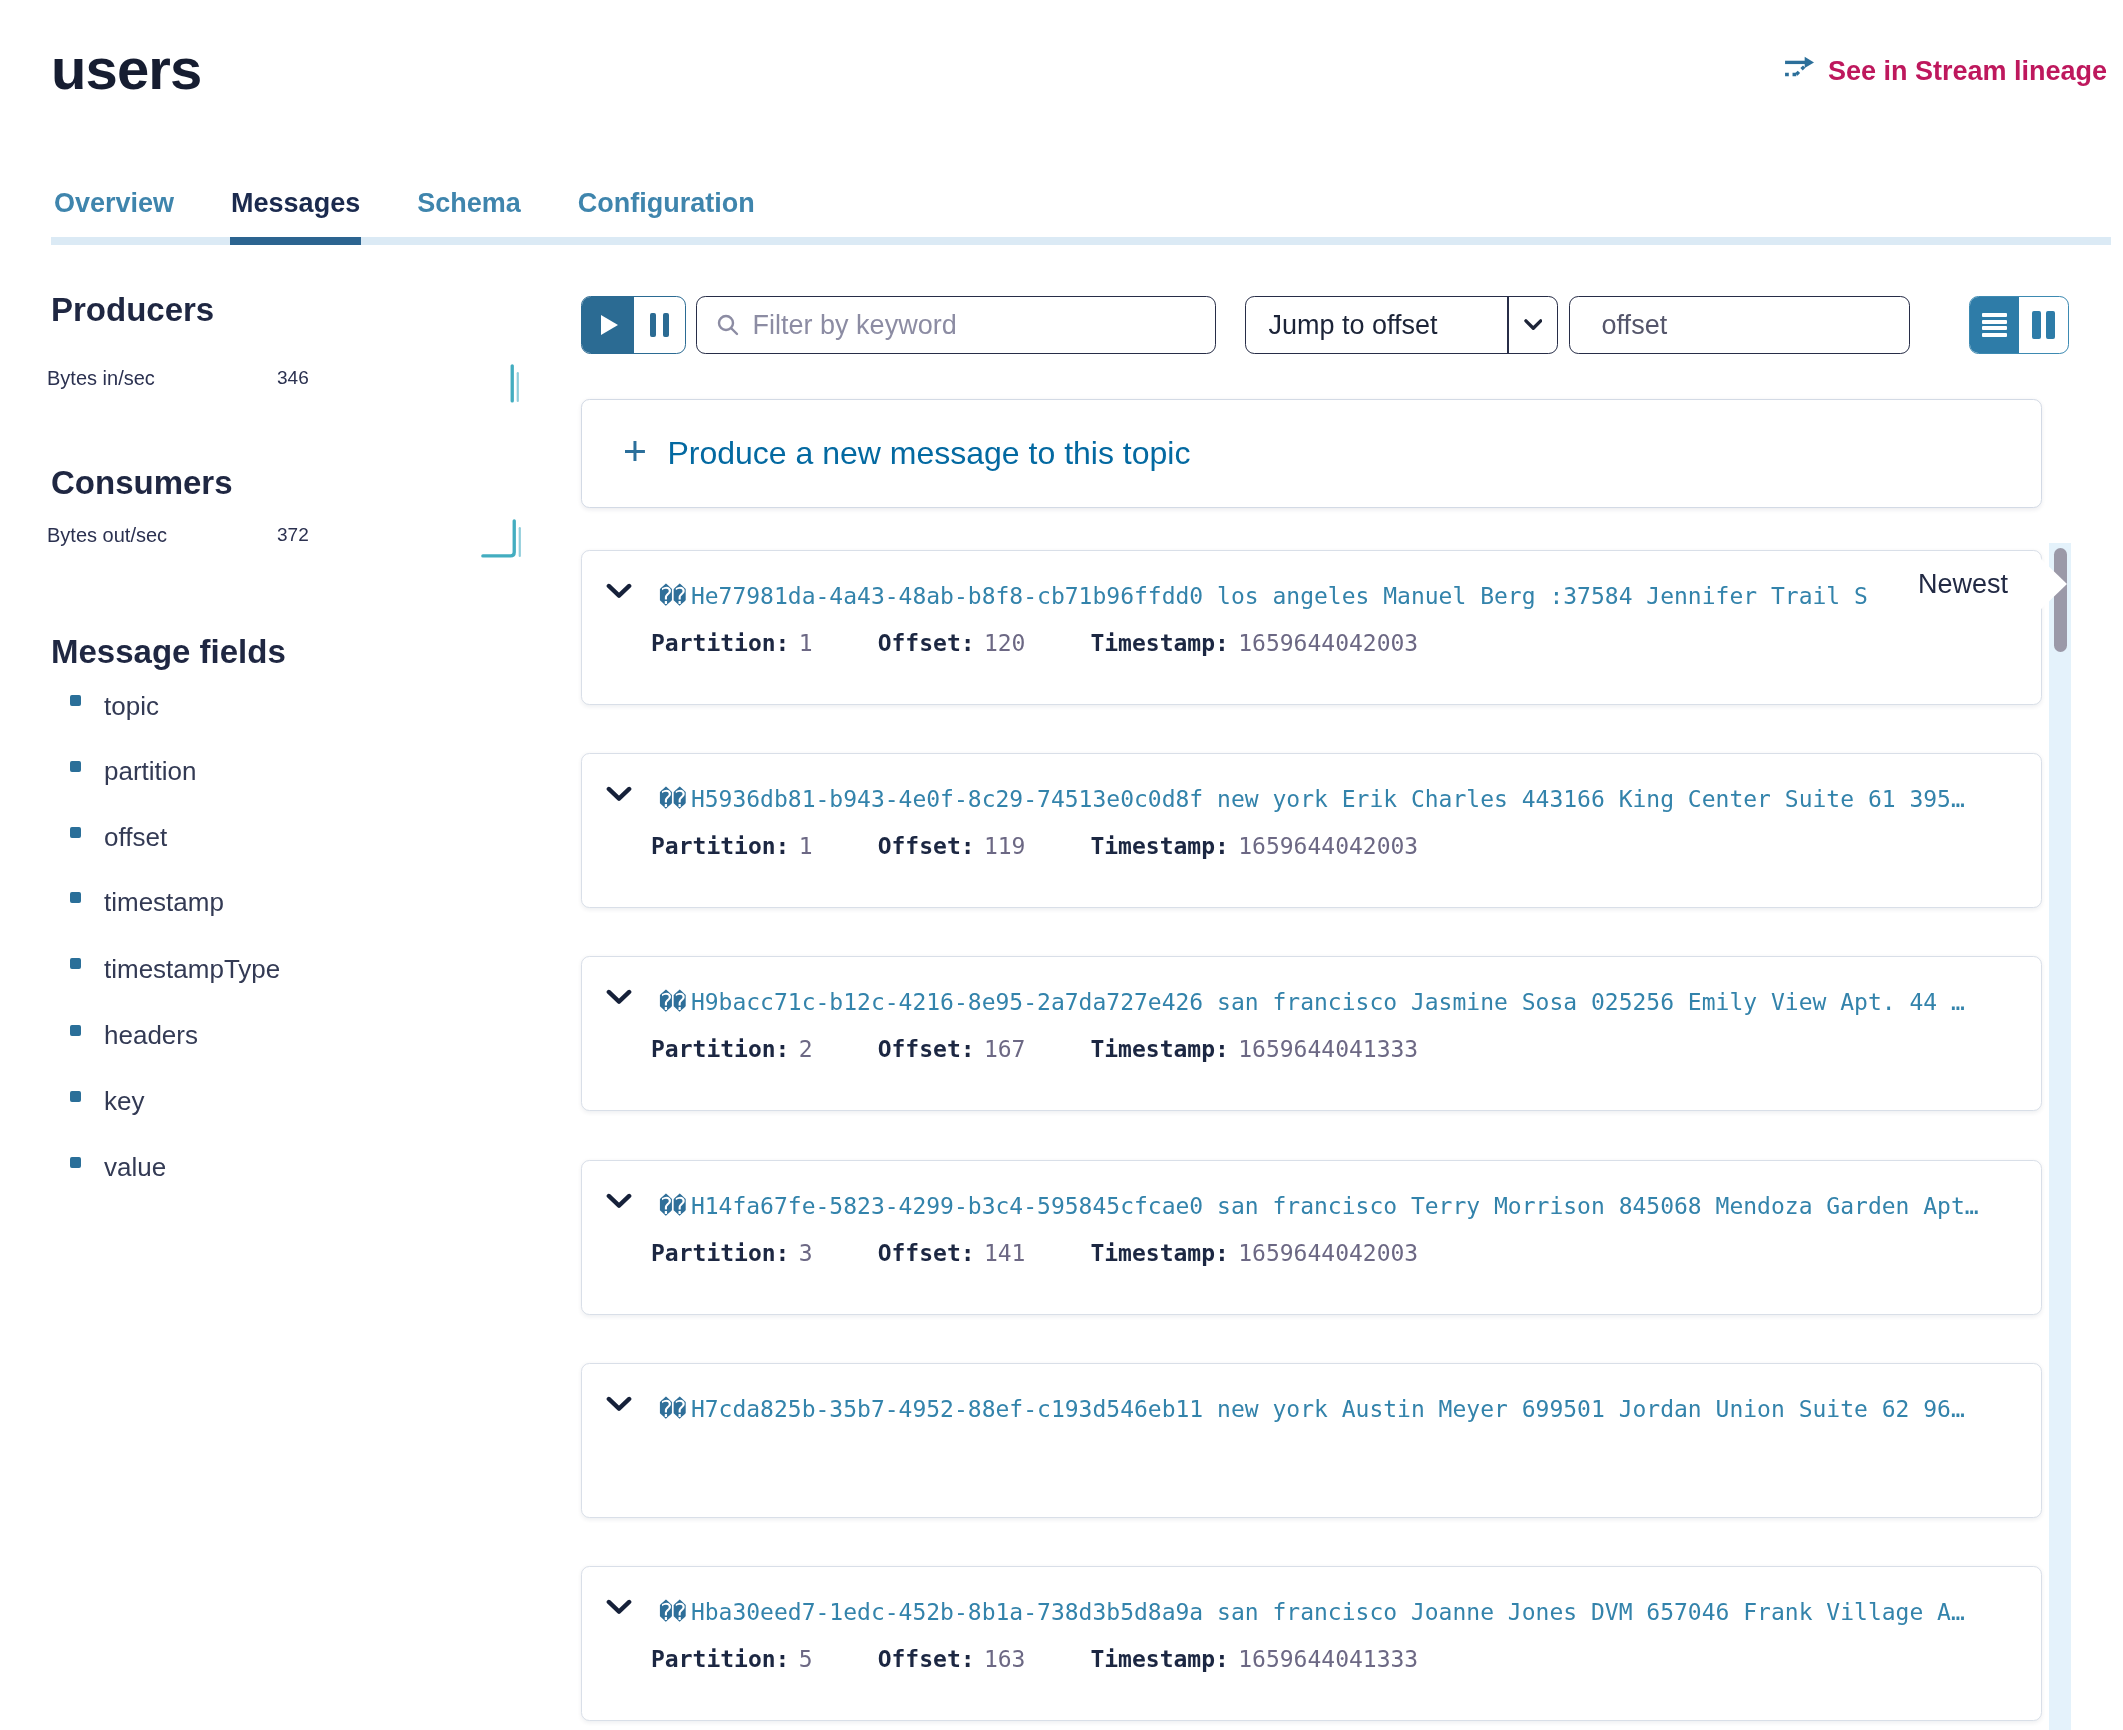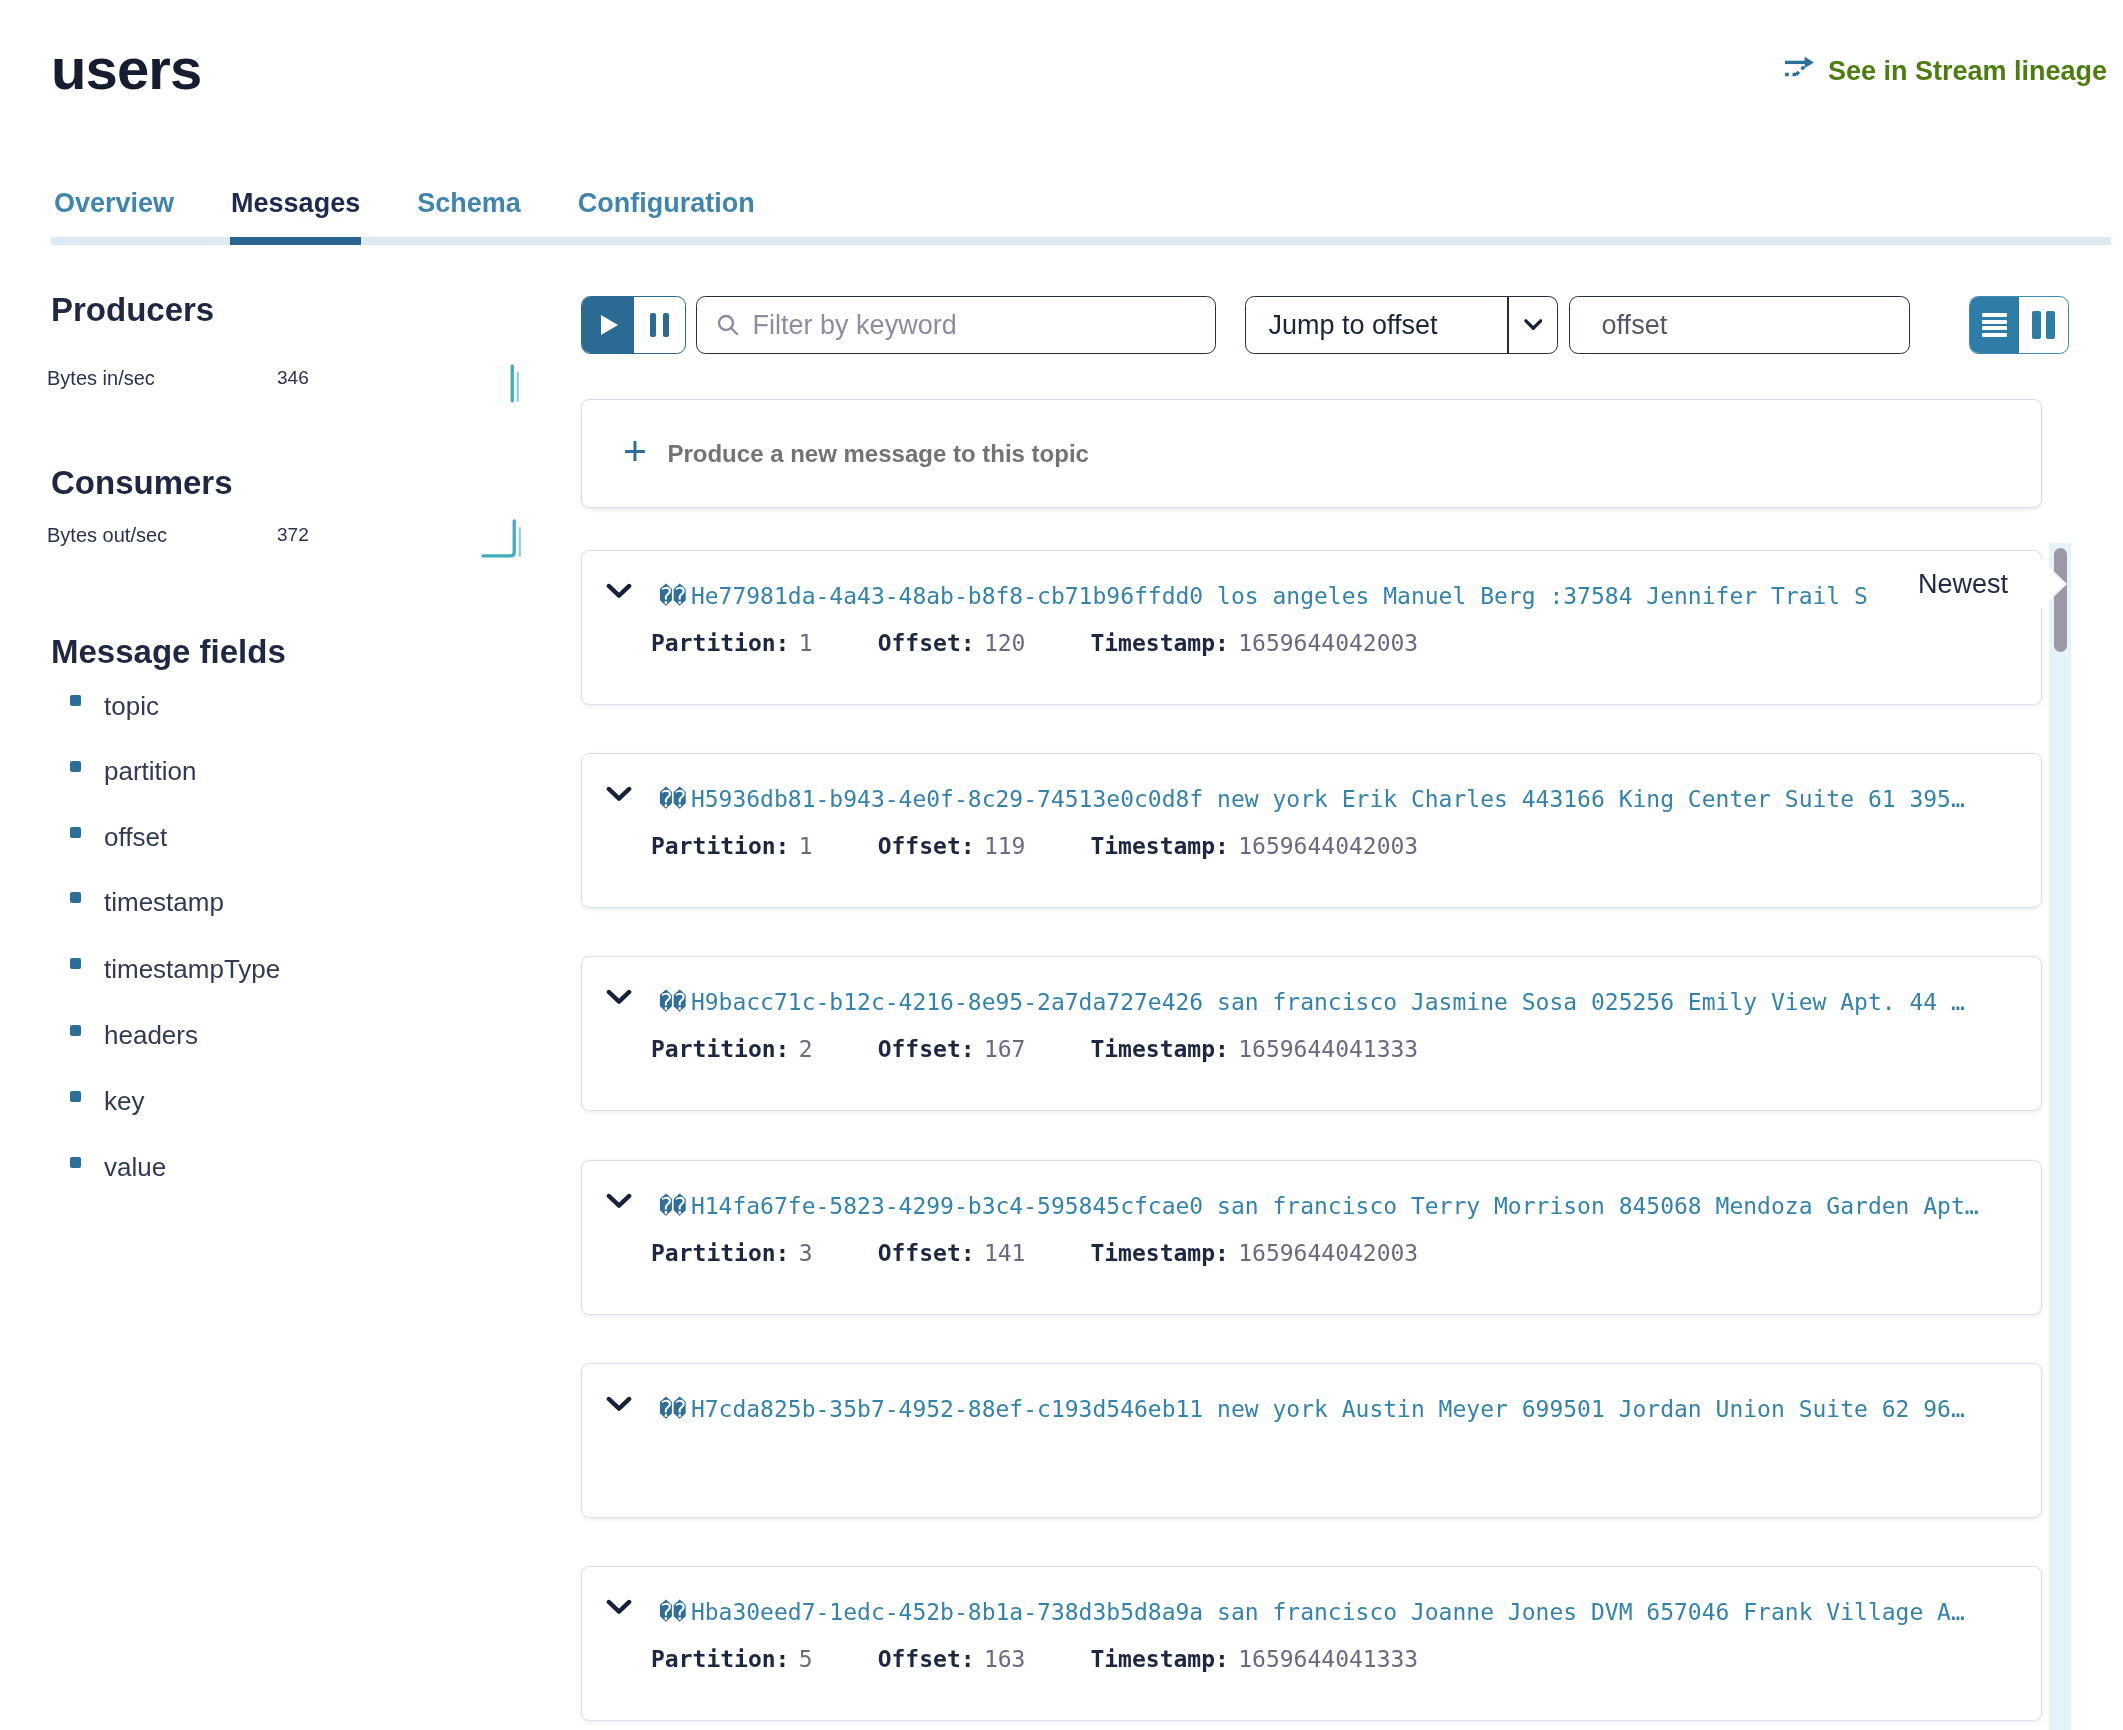--- a/index.html
+++ b/index.html
@@ -4,21 +4,21 @@
 <style>
   * { margin:0; padding:0; box-sizing:border-box; }
   html,body { width:2124px; height:1730px; background:#ffffff;
     font-family:"Liberation Sans", sans-serif; color:#222a44; overflow:hidden; }
   .page { position:relative; width:2124px; height:1728px; }
 
   
   .page-title { position:absolute; left:51px; top:35px; font-size:58px; font-weight:800;
     letter-spacing:-0.9px; color:#161d31; }
   .lineage-link { position:absolute; right:17px; top:54px; display:flex; align-items:center;
-    gap:11.2px; font-size:27px; font-weight:700; color:#4d7c0f; cursor:pointer; }
+    gap:11.2px; font-size:27px; font-weight:700; color:#be185d; cursor:pointer; }
 
   
   .tabs { position:absolute; left:54px; top:188px; display:flex; font-size:27px; font-weight:600; }
   .tab { color:#3f85ad; cursor:pointer; }
   .tab.active { color:#1b2a4e; }
   .tabs .tab + .tab { margin-left:57px; }
   .tab-underline { position:absolute; left:51px; top:237px; width:2060px; height:8.4px;
     background:#dbeaf5; }
   .tab-underline .active-seg { position:absolute; left:179px; top:0; width:131px; height:8.4px;
     background:#2c6490; }
@@ -63,21 +63,21 @@
   .col-icon { display:flex; gap:5.6px; }
   .col-icon i { display:block; width:8.4px; height:28px; background:#2e7ca8; border-radius:1.9px; }
 
   
   .produce-card { position:absolute; left:581px; top:399px; width:1461px; height:109px;
     background:#fff; border:0.9px solid #d3dae5; border-radius:8.4px;
     box-shadow:0 1.9px 4.7px rgba(20,30,60,0.08); display:flex; align-items:center; gap:20.5px;
     padding-left:41px; cursor:pointer; }
   .produce-plus { font-size:41px; font-weight:300; color:#2b6f9b; line-height:1;
     margin-top:-3.7px; }
-  .produce-label { font-size:24px; font-weight:700; color:#737373; }
+  .produce-label { font-size:32px; font-weight:400; color:#0369a1; }
 
   
   .msg-card { position:absolute; left:581px; width:1461px; height:155px; background:#fff;
     border:0.9px solid #d9dfe8; border-radius:8.4px; box-shadow:0 1.9px 4.7px rgba(20,30,60,0.07);
     padding:32px 28px 0 24px; cursor:pointer; }
   .msg-line1 { display:flex; align-items:flex-start; gap:27px; white-space:nowrap; overflow:hidden; }
   .chev { flex:0 0 auto; display:flex; align-items:center; }
   .rchars { font-family:"DejaVu Sans Mono", monospace; font-size:23px; color:#2f6f99; }
   .keytext { font-family:"DejaVu Sans Mono", monospace; font-size:23px; color:#3383ab; }
   .msg-meta { display:flex; gap:65px; margin:20.5px 0 0 45px; white-space:nowrap; }

